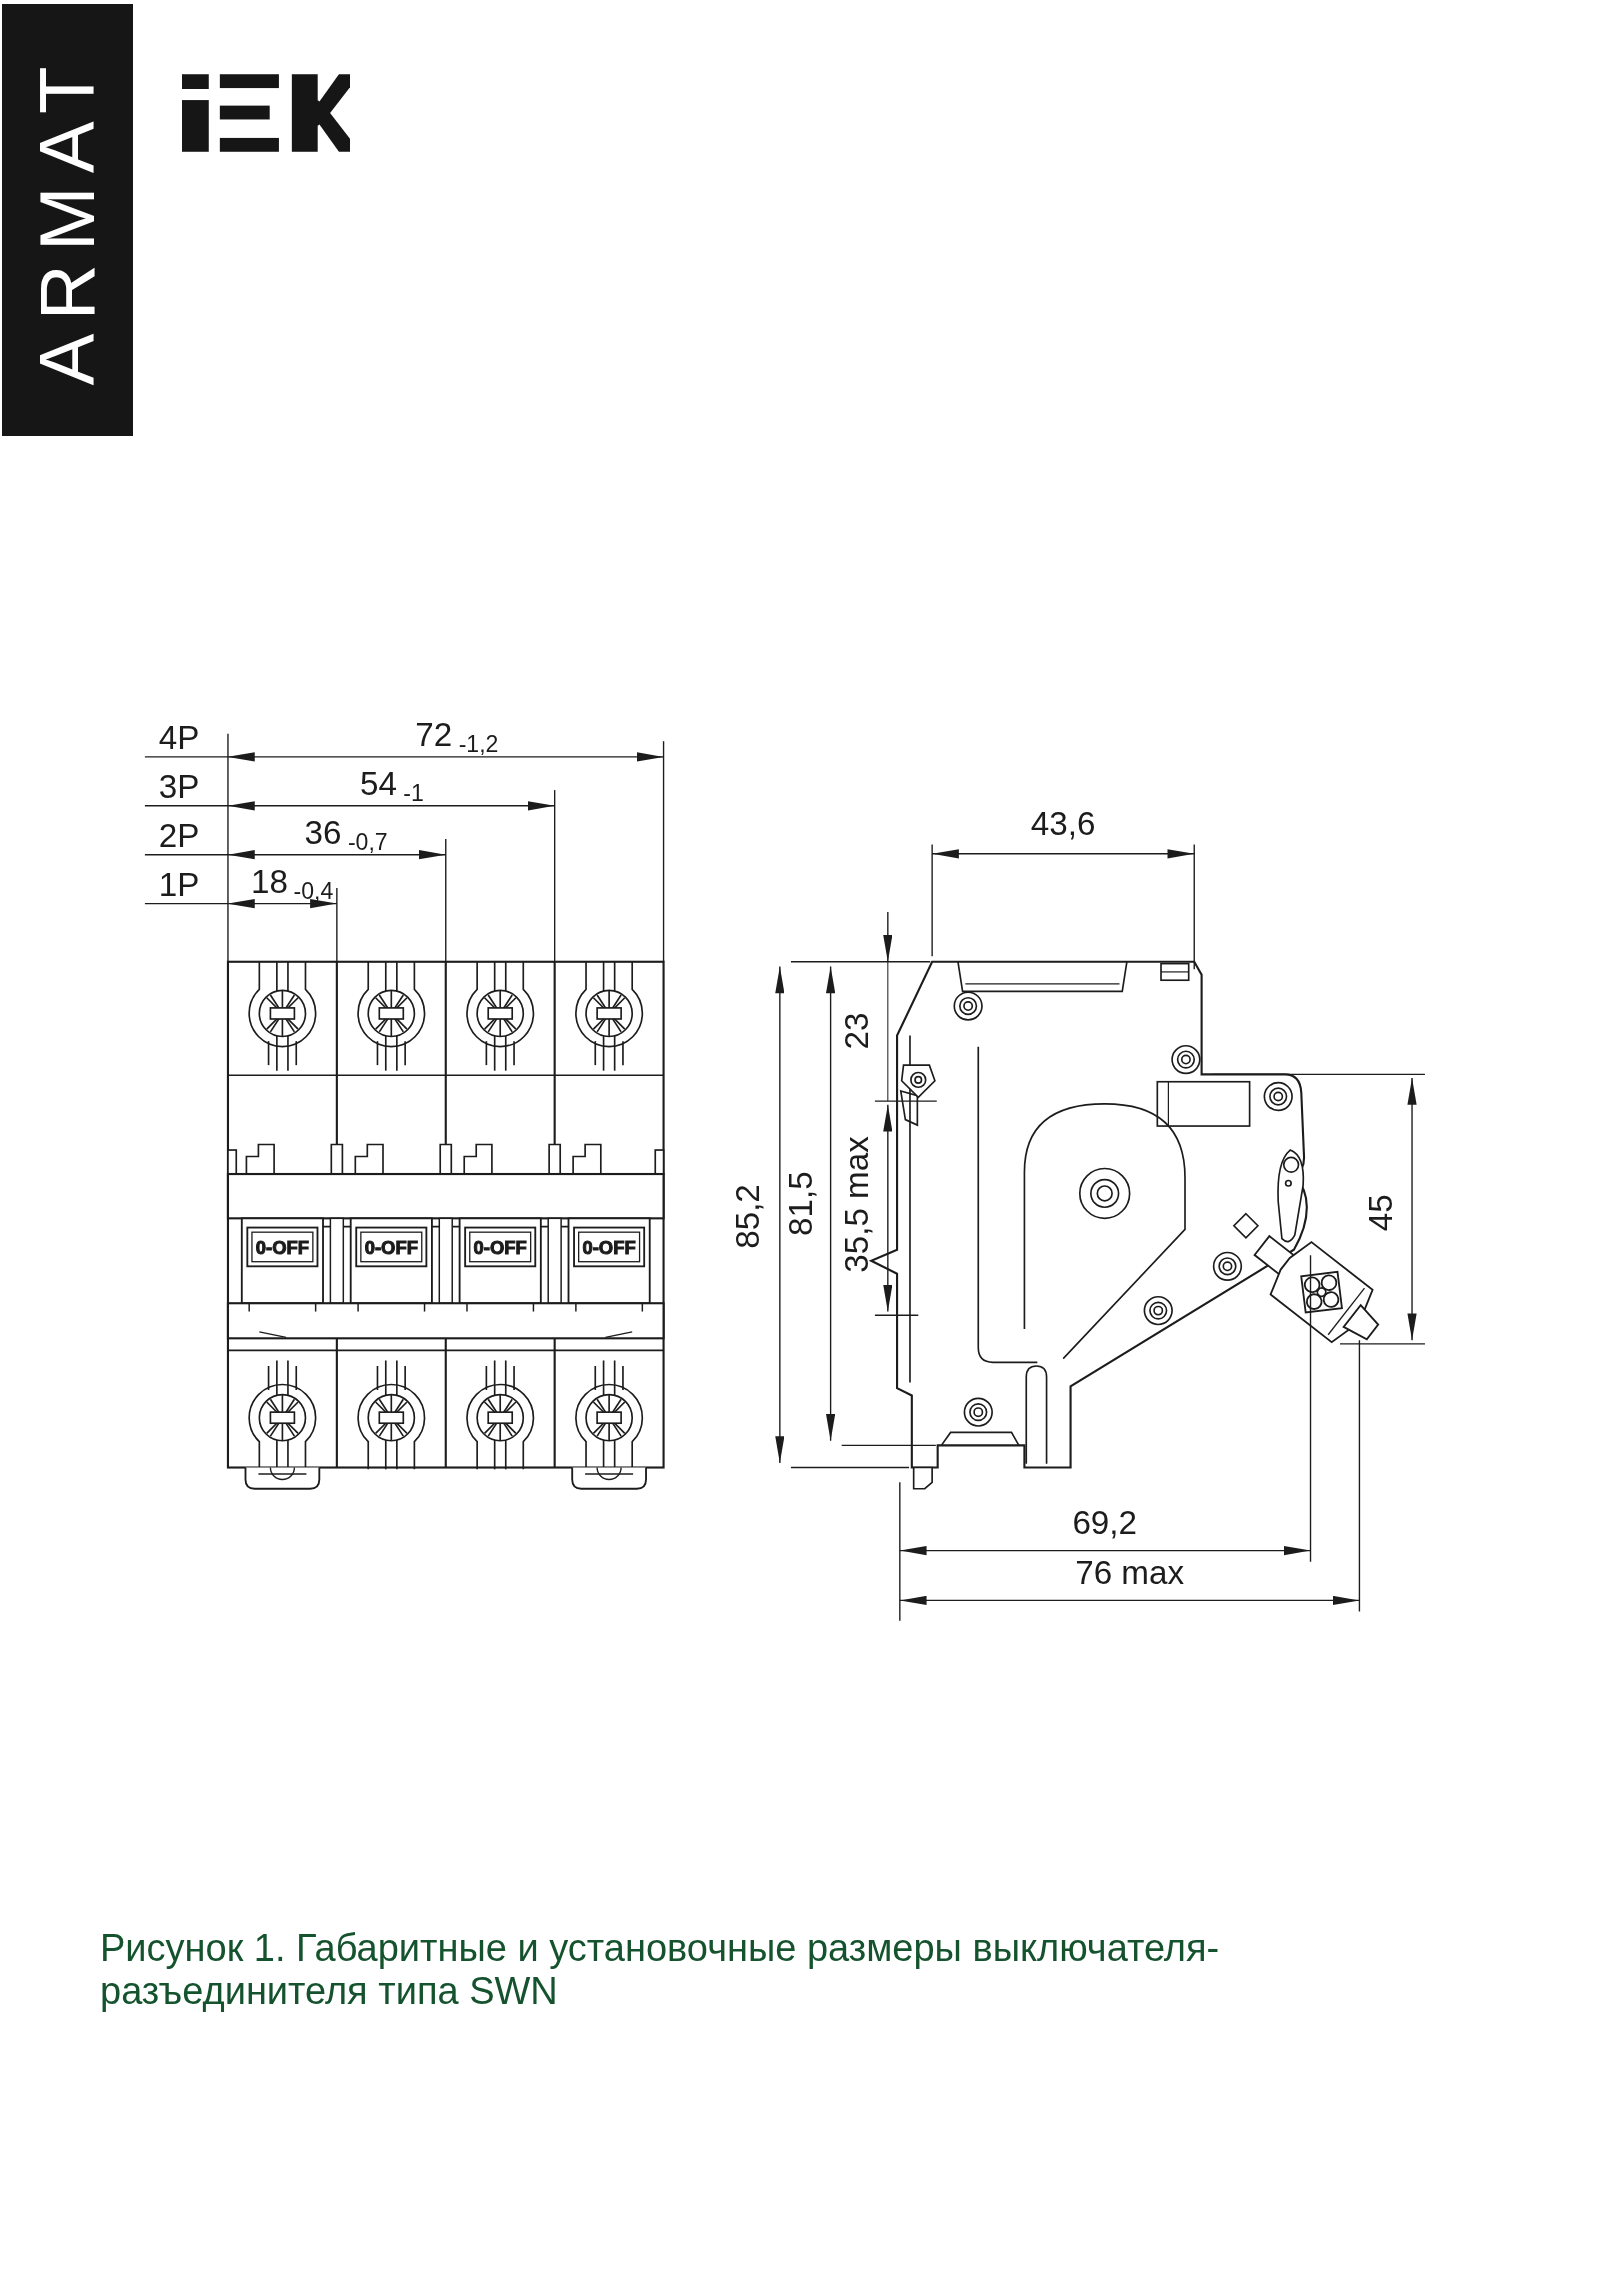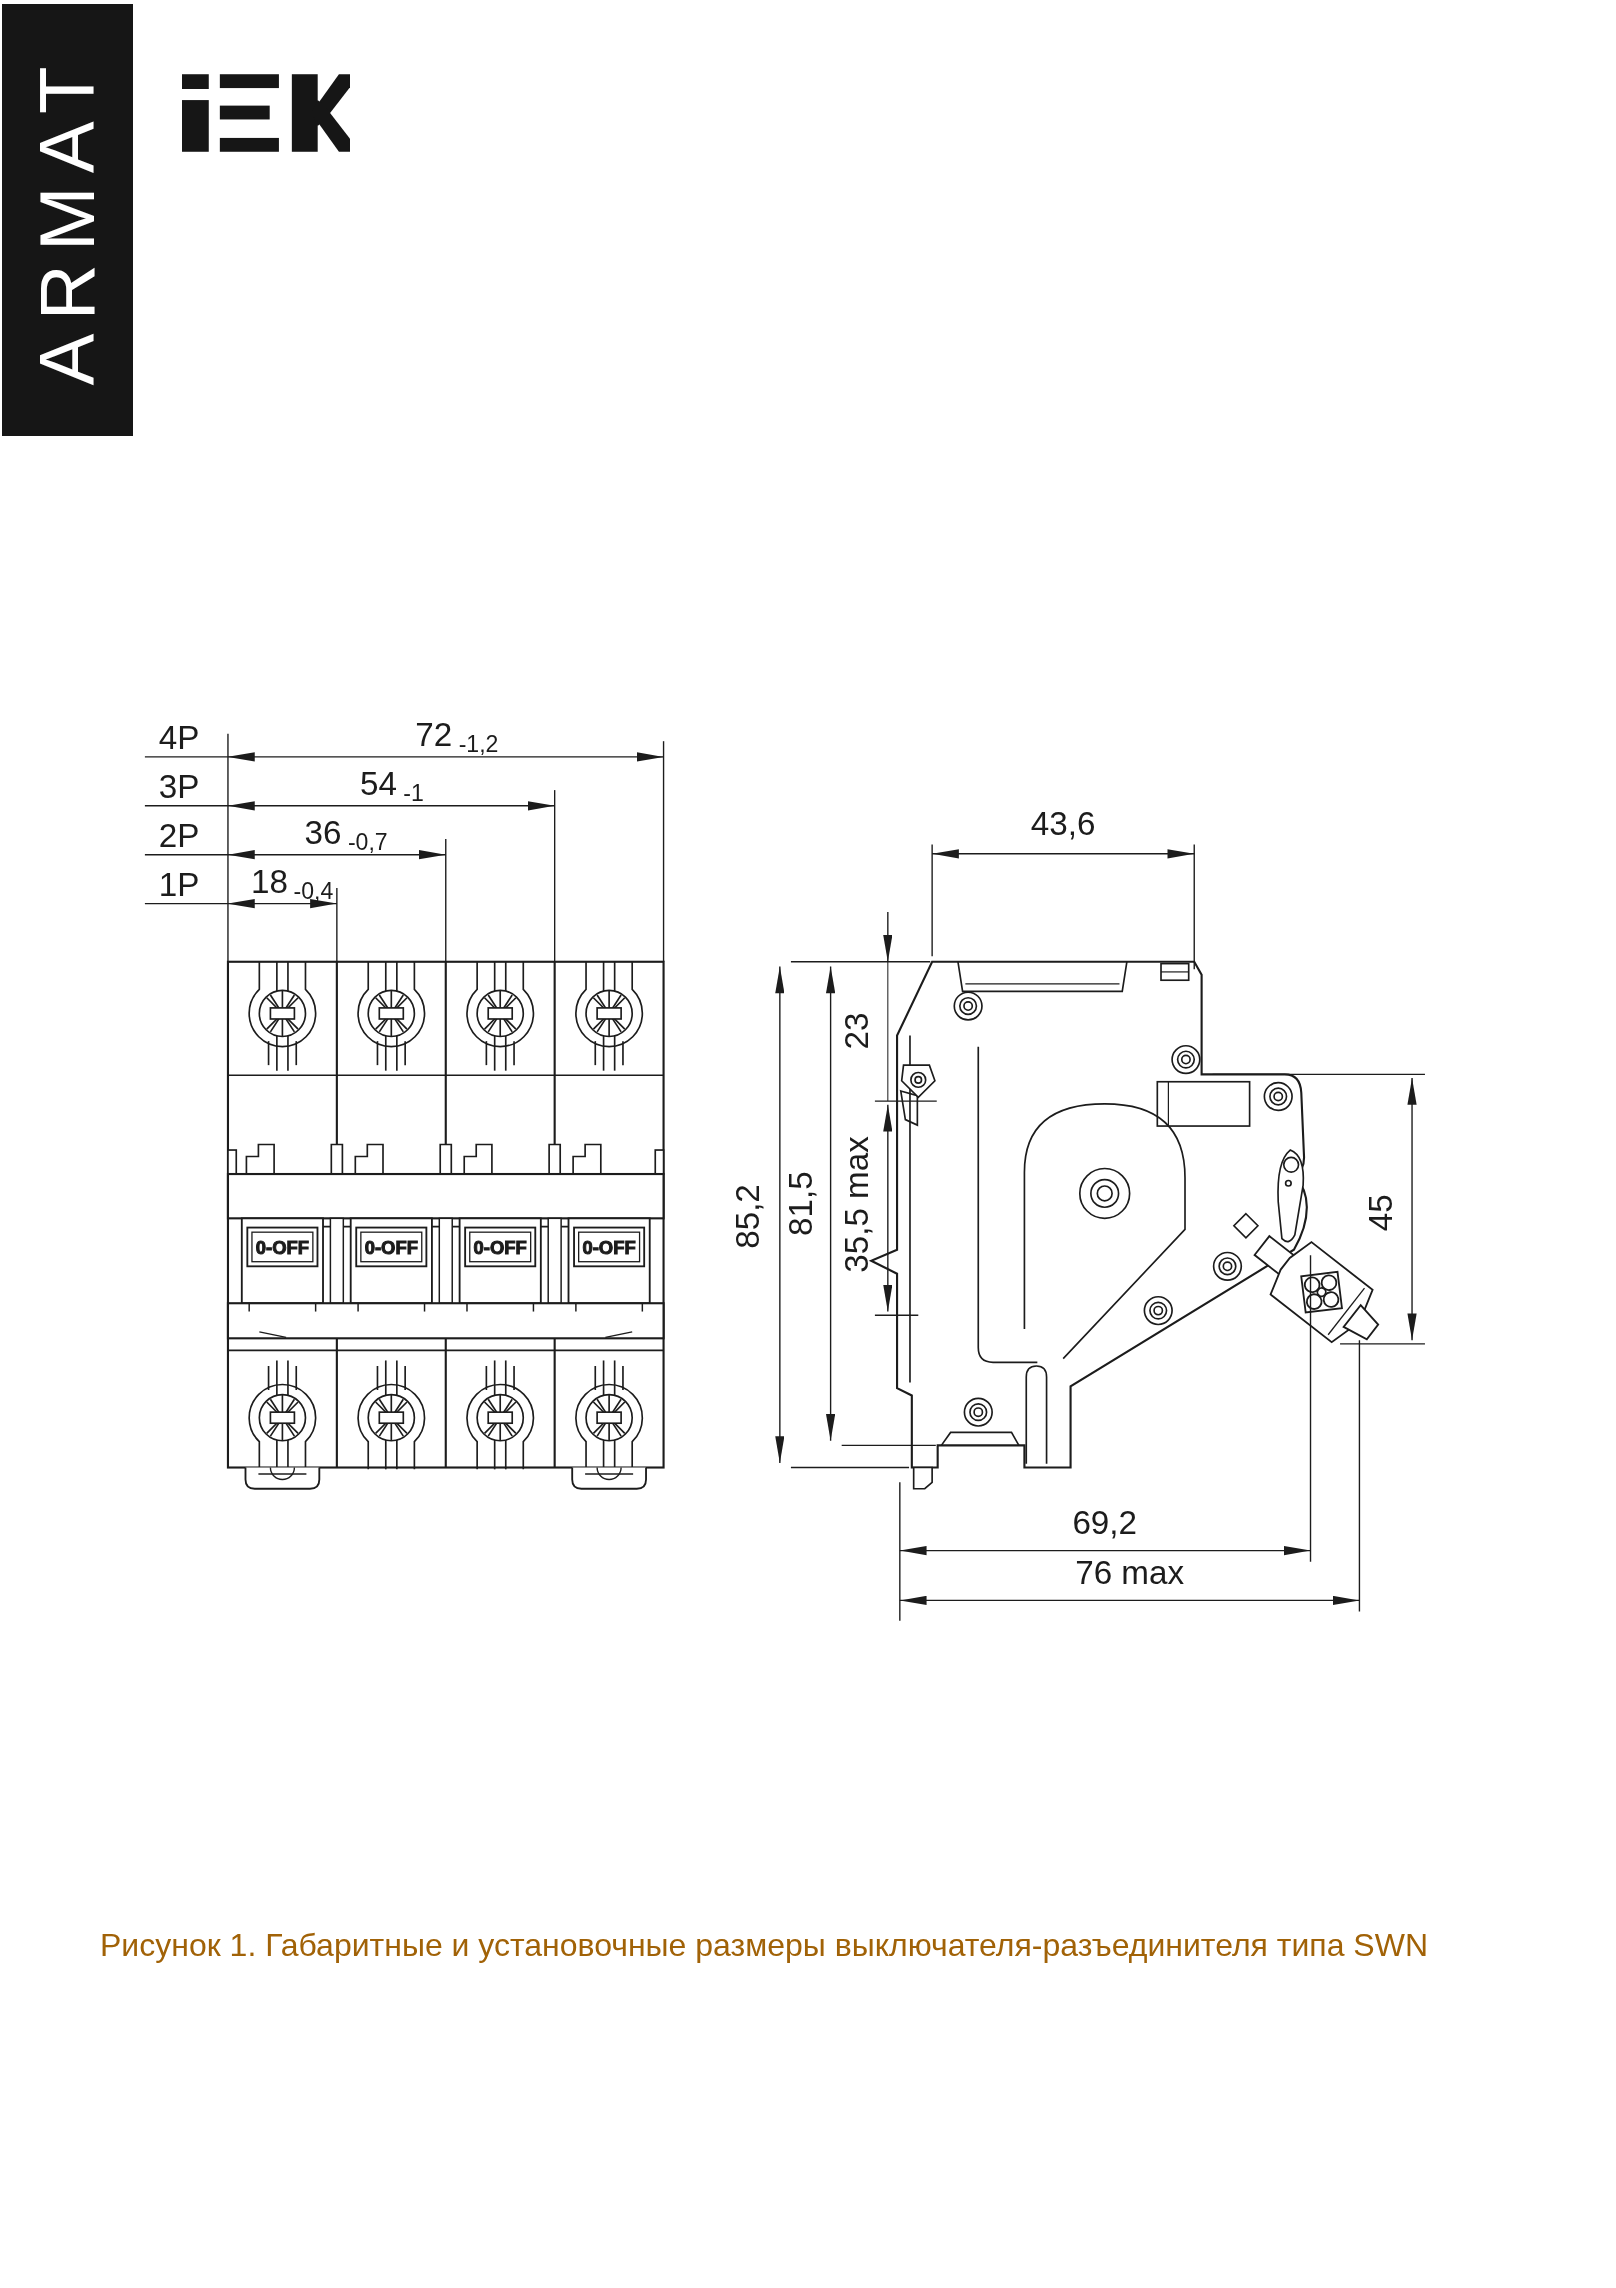--- a/index.html
+++ b/index.html
@@ -1,20 +1,20 @@
 <!DOCTYPE html>
 <html style="font-size:14.8px"><head>
 <meta charset="utf-8">
 <style>
   html,body{margin:0;padding:0;background:#ffffff;}
   body{width:1616px;height:2289px;position:relative;font-family:"Liberation Sans",sans-serif;overflow:hidden;}
   .banner{position:absolute;left:1.8px;top:3.7px;width:131px;height:432px;background:#161616;display:flex;align-items:center;justify-content:center;}
   .banner span{transform:rotate(-90deg);white-space:nowrap;color:#ffffff;font-size:78px;font-weight:400;letter-spacing:13px;font-family:"Liberation Sans",sans-serif;}
   .logo{position:absolute;left:182px;top:74px;width:168px;height:78px;}
-  .caption{position:absolute;left:100px;top:1927px;width:1384px;font-size:32px;color:#a16207;font-family:"Liberation Sans",sans-serif;}
+  .caption{position:absolute;left:100px;top:1927px;width:1384px;font-size:38px;color:#14532d;font-family:"Liberation Sans",sans-serif;}
   .drawing{position:absolute;left:0;top:0;}
   svg text{font-family:"Liberation Sans",sans-serif;fill:#1c1c1c;}
   .dimtxt{font-size:36px;}
   .toltxt{font-size:25px;}
   .lbltxt{font-size:36px;}
   .togtxt{font-size:20px;font-weight:bold;letter-spacing:0px;}
 </style>
 </head>
 <body>
 

